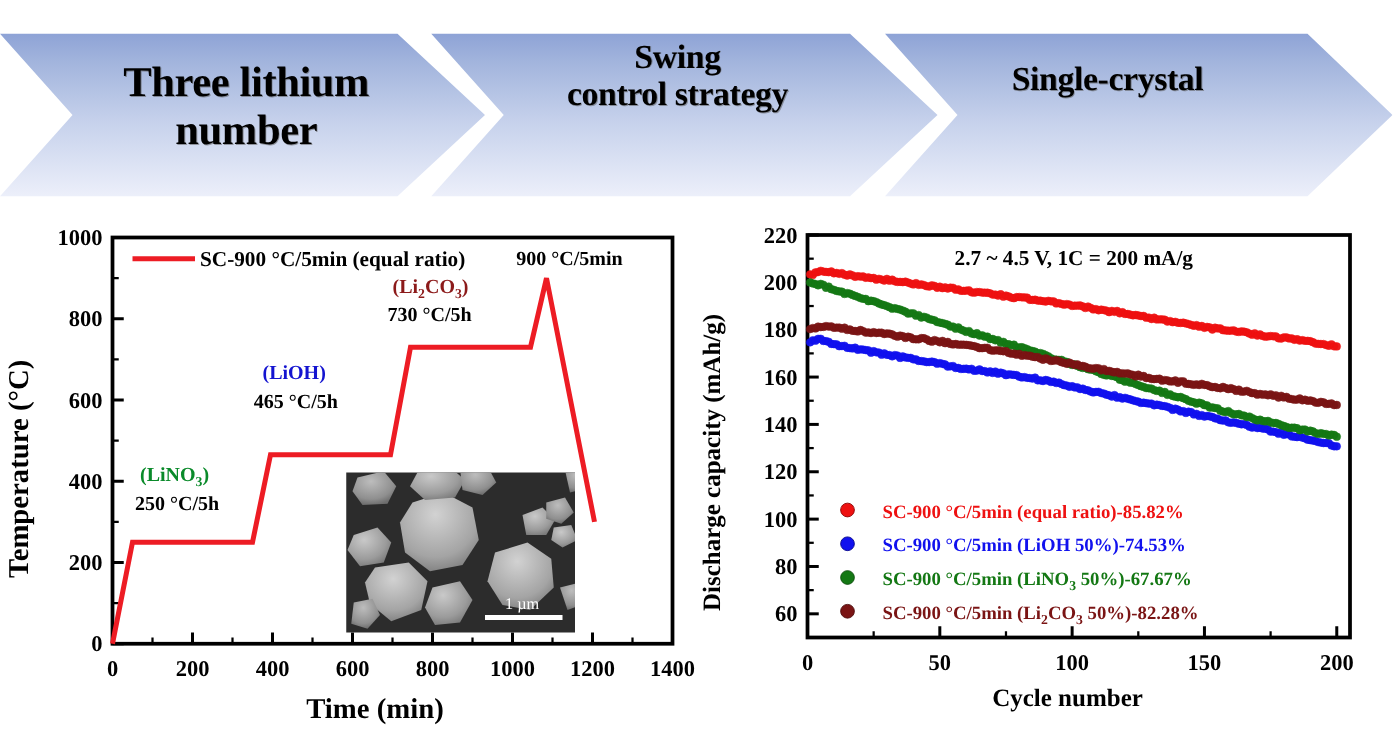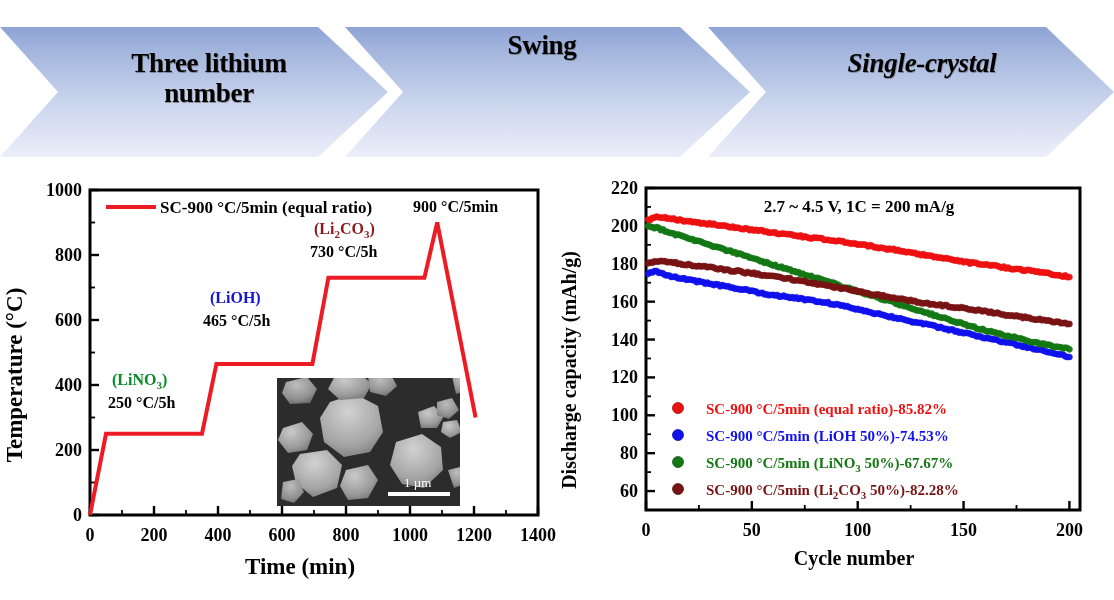--- a/index.html
+++ b/index.html
@@ -10,23 +10,23 @@
   }
   
   #banner{position:absolute;left:0;top:0;width:1114px;height:170px;}
   .arrow-label{
     position:absolute;text-align:center;color:#000;
     font-family:"Liberation Serif", serif;font-weight:bold;
     line-height:1.12;letter-spacing:-0.3px;
     text-shadow:0.7px 0.7px 0 rgba(90,90,90,.55);
     pointer-events:none;
   }
-  #lab0{left:64px;top:48px;width:290px;font-size:27px;}
+  #lab0{left:52px;top:48px;width:290px;font-size:34px;}
   #lab1{left:392px;top:30px;width:300px;font-size:27px;}
-  #lab2{left:772px;top:48px;width:300px;font-size:27px;font-style:italic;}
+  #lab2{left:736px;top:48px;width:300px;font-size:27px;}
 
   
   #figs{position:absolute;left:0;top:170px;width:1114px;height:430px;}
   .plot{position:absolute;top:0;height:430px;}
   #plotL{left:0;width:560px;}
   #plotR{left:554px;width:560px;}
   .plot svg{display:block;}
 
   .axtitle{font-family:"Liberation Serif", serif;font-weight:bold;fill:#000;}
 </style>
@@ -50,20 +50,21 @@
 
     <polygon points="708,27 1046,27 1114,92 1046,157 708,157 766,92" fill="url(#agrad)"></polygon>
   </svg>
 
   <div class="arrow-label" id="lab0">
     <div>Three lithium</div>
     <div>number</div>
   </div>
   <div class="arrow-label" id="lab1">
     <div>Swing</div>
+    <div>control strategy</div>
   </div>
   <div class="arrow-label" id="lab2">
     <div>Single-crystal</div>
   </div>
 </div>
 
 <div id="figs">
 
   <div class="plot" id="plotL">
     <svg width="560" height="430" viewBox="0 0 560 430">

